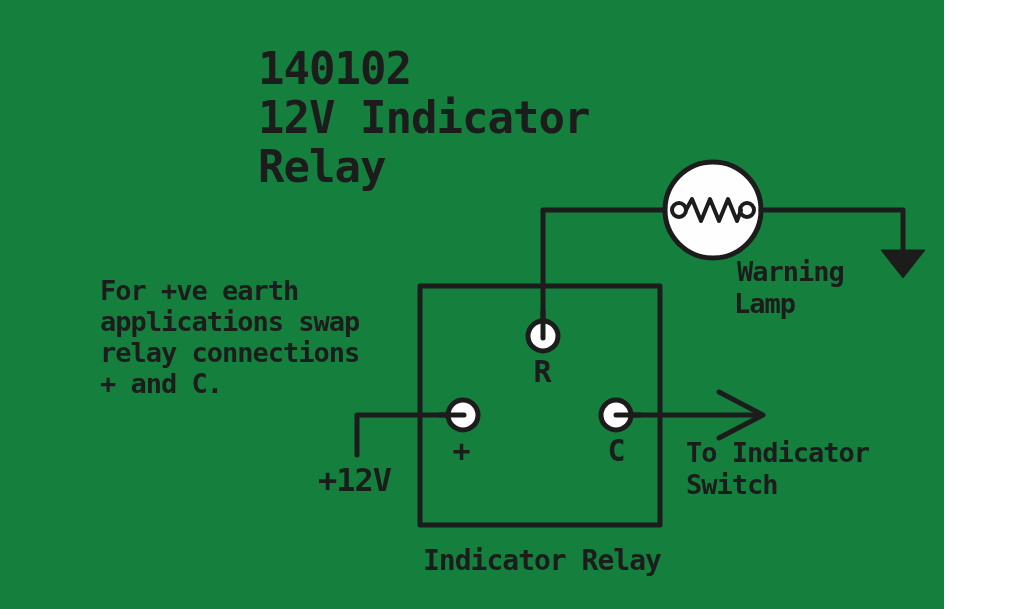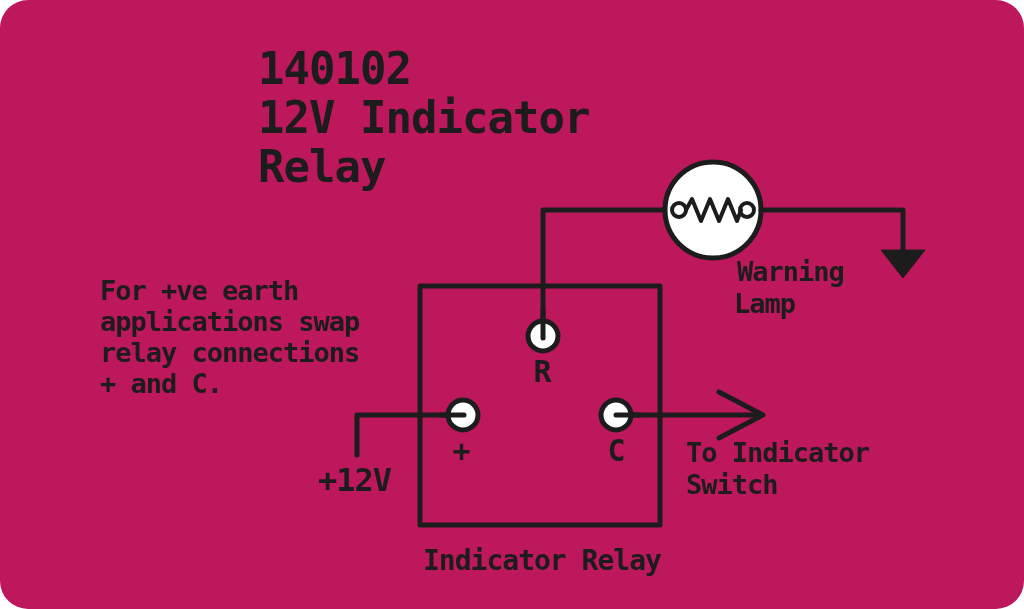--- a/index.html
+++ b/index.html
@@ -2,25 +2,24 @@
 <html><head>
 <meta charset="utf-8">
 <style>
   html, body {
     margin: 0;
     padding: 0;
     background: #ffffff;
   }
   #stage {
     position: relative;
-    width: 1024px;
+    width: 944px;
     height: 609px;
-    background: #be185d;
+    background: #15803d;
     overflow: hidden;
-    border-radius: 28px;
   }
   svg { display: block; }
   .wire {
     fill: none;
     stroke-width: 5;
     stroke-linecap: round;
     stroke-linejoin: round;
   }
   .thin {
     stroke-width: 4;

